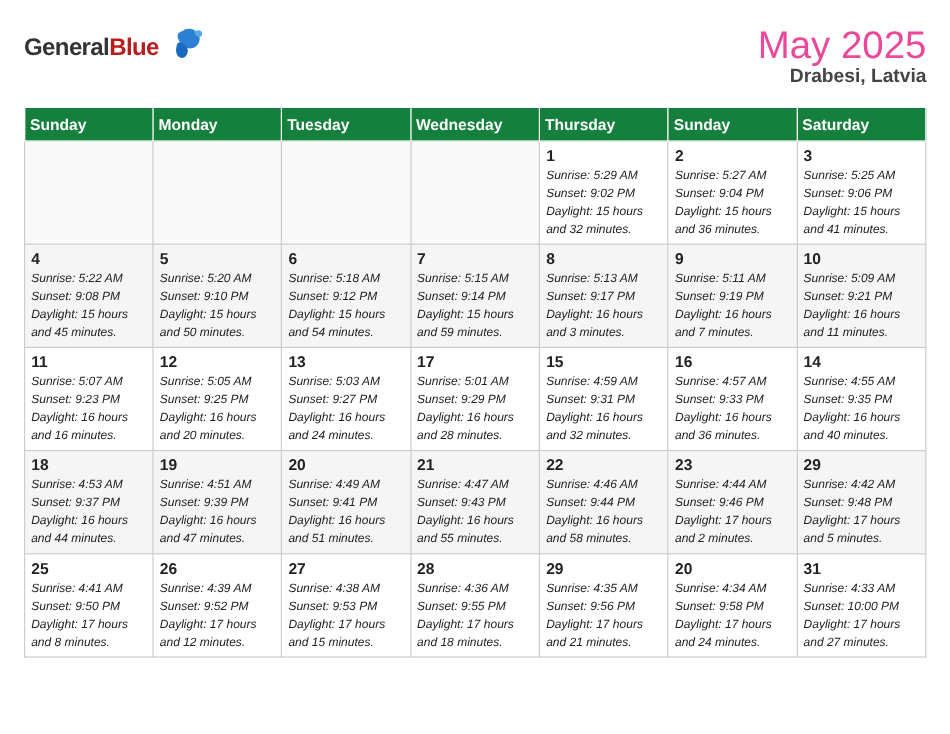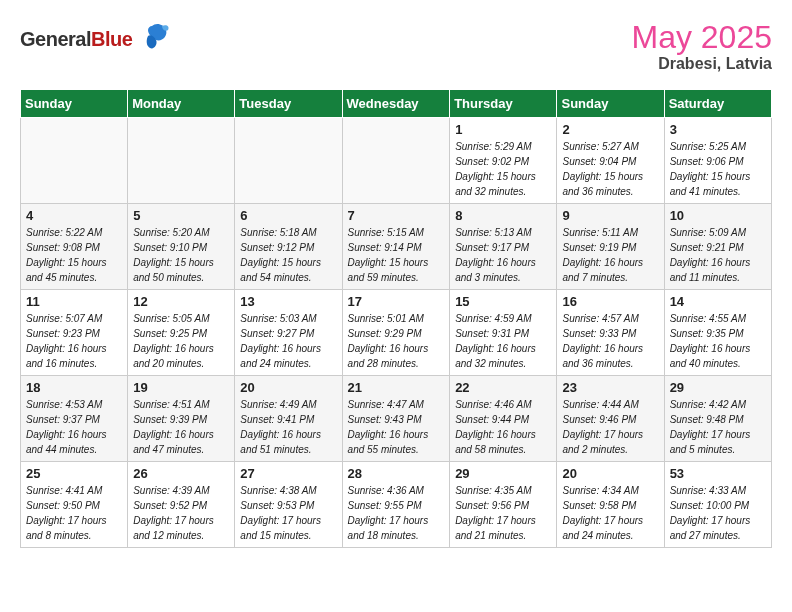--- a/index.html
+++ b/index.html
@@ -265,19 +265,19 @@
           </td>
           <td>
             <span class="day-num">29</span>
             <div class="day-detail">Sunrise: 4:35 AM<br>Sunset: 9:56 PM<br>Daylight: 17 hours<br>and 21 minutes.</div>
           </td>
           <td>
             <span class="day-num">20</span>
             <div class="day-detail">Sunrise: 4:34 AM<br>Sunset: 9:58 PM<br>Daylight: 17 hours<br>and 24 minutes.</div>
           </td>
           <td>
-            <span class="day-num">53</span>
+            <span class="day-num">31</span>
             <div class="day-detail">Sunrise: 4:33 AM<br>Sunset: 10:00 PM<br>Daylight: 17 hours<br>and 27 minutes.</div>
           </td>
         </tr>
       </tbody>
   </table>
 </div>
 
 </body></html>

